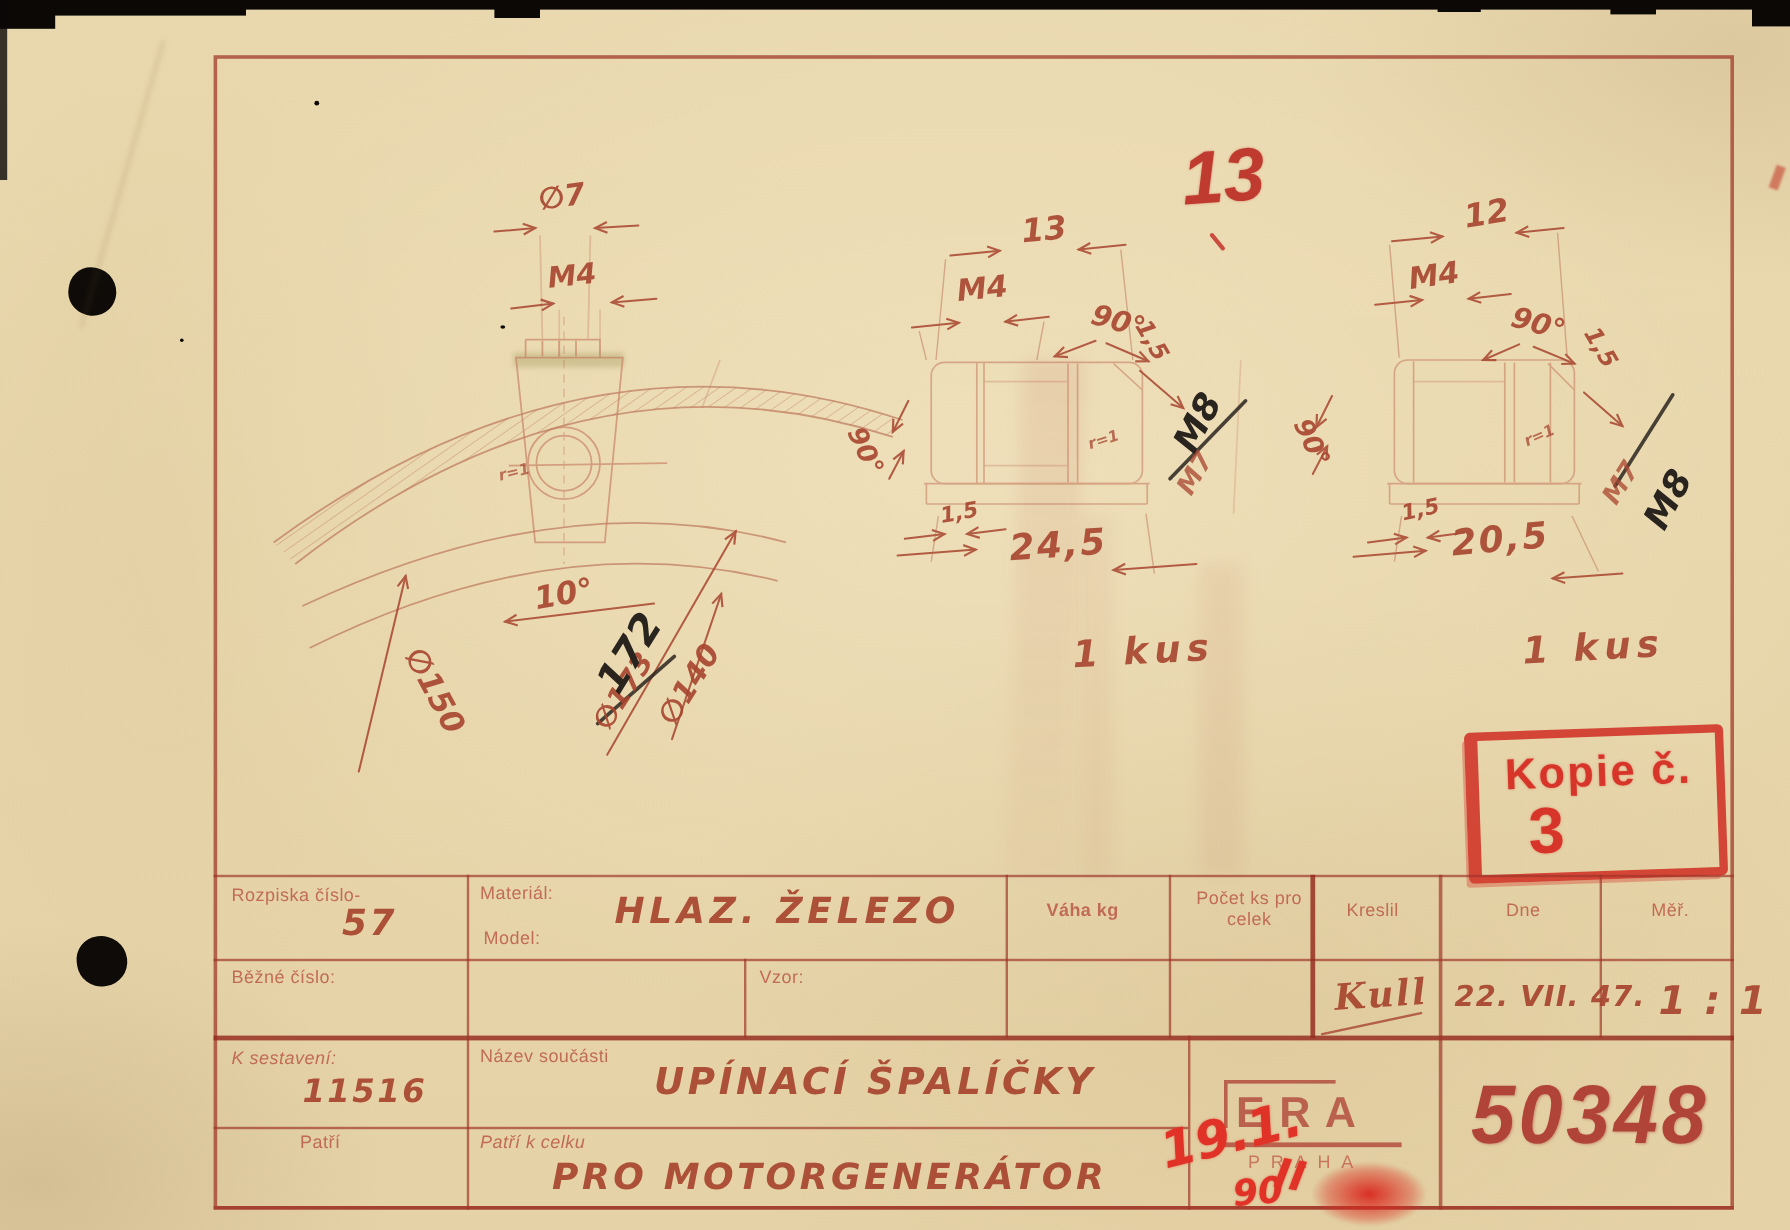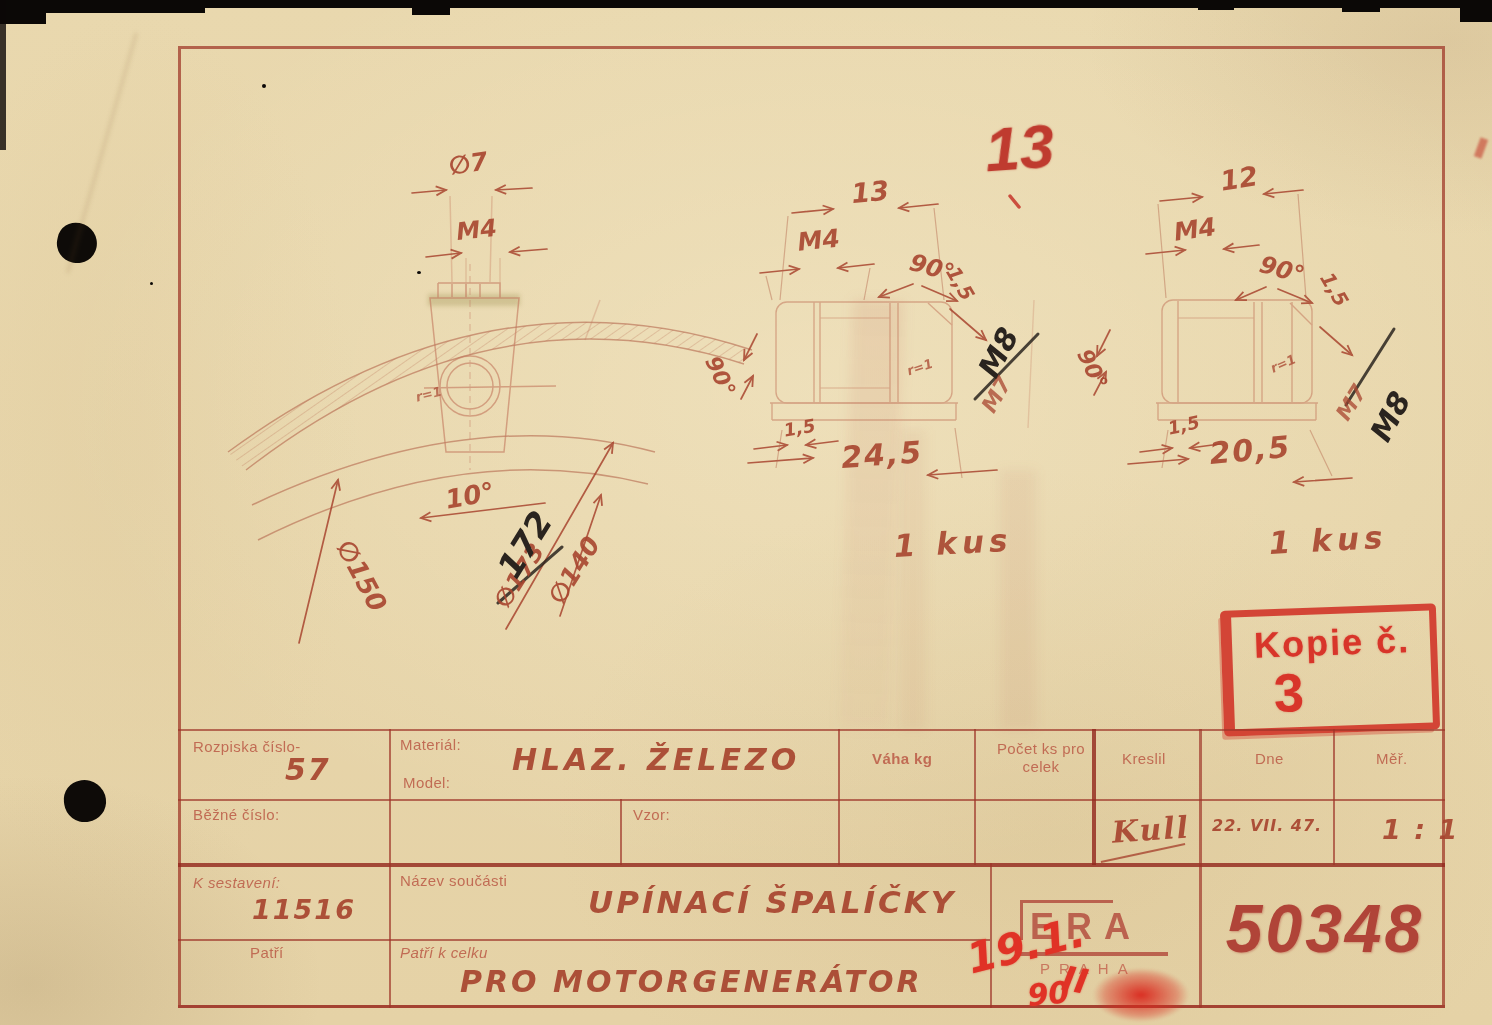--- a/index.html
+++ b/index.html
@@ -246,27 +246,27 @@
 <div class="hv" style="left:512px;top:742px;font-size:30px;letter-spacing:4px;">HLAZ. ŽELEZO</div>
 <div class="lbl" style="left:403px;top:774px;">Model:</div>
 <div class="lbl" style="left:633px;top:806px;">Vzor:</div>
 <div class="lbl" style="left:872px;top:750px;font-weight:bold;">Váha kg</div>
 <div class="lbl" style="left:995px;top:740px;width:92px;white-space:normal;text-align:center;line-height:1.2;">Počet ks pro celek</div>
 <div class="lbl" style="left:1122px;top:750px;">Kreslil</div>
 <div class="lbl" style="left:1255px;top:750px;">Dne</div>
 <div class="lbl" style="left:1376px;top:750px;">Měř.</div>
 <div class="hv sig" style="left:1112px;top:812px;font-size:30px;transform:rotate(-4deg);">Kull</div>
 <div class="siglin"></div>
-<div class="hv" style="left:1212px;top:816px;font-size:16px;letter-spacing:1px;">22. VII. 47.</div>
-<div class="hv" style="left:1382px;top:814px;font-size:27px;">1 : 1</div>
+<div class="hv" style="left:1212px;top:816px;font-size:24px;letter-spacing:1px;">22. VII. 47.</div>
+<div class="hv" style="left:1382px;top:814px;font-size:33px;">1 : 1</div>
 <div class="lbl" style="left:193px;top:874px;font-style:italic;">K sestavení:</div>
 <div class="hv" style="left:252px;top:894px;font-size:27px;">11516</div>
 <div class="lbl" style="left:250px;top:944px;">Patří</div>
 <div class="lbl" style="left:400px;top:872px;">Název součásti</div>
-<div class="hv" style="left:545px;top:884px;font-size:31px;letter-spacing:3px;margin-left:43px;">UPÍNACÍ ŠPALÍČKY</div>
+<div class="hv" style="left:545px;top:884px;font-size:31px;letter-spacing:3px;">UPÍNACÍ ŠPALÍČKY</div>
 <div class="lbl" style="left:400px;top:944px;font-style:italic;">Patří k celku</div>
 <div class="hv" style="left:460px;top:964px;font-size:30px;letter-spacing:3px;">PRO MOTORGENERÁTOR</div>
 
 <div class="era">
   <div class="bt"></div>
   <div class="bl"></div>
   <div class="txt">ERA</div>
   <div class="bb"></div>
 </div>
 <div class="praha">PRAHA</div>

